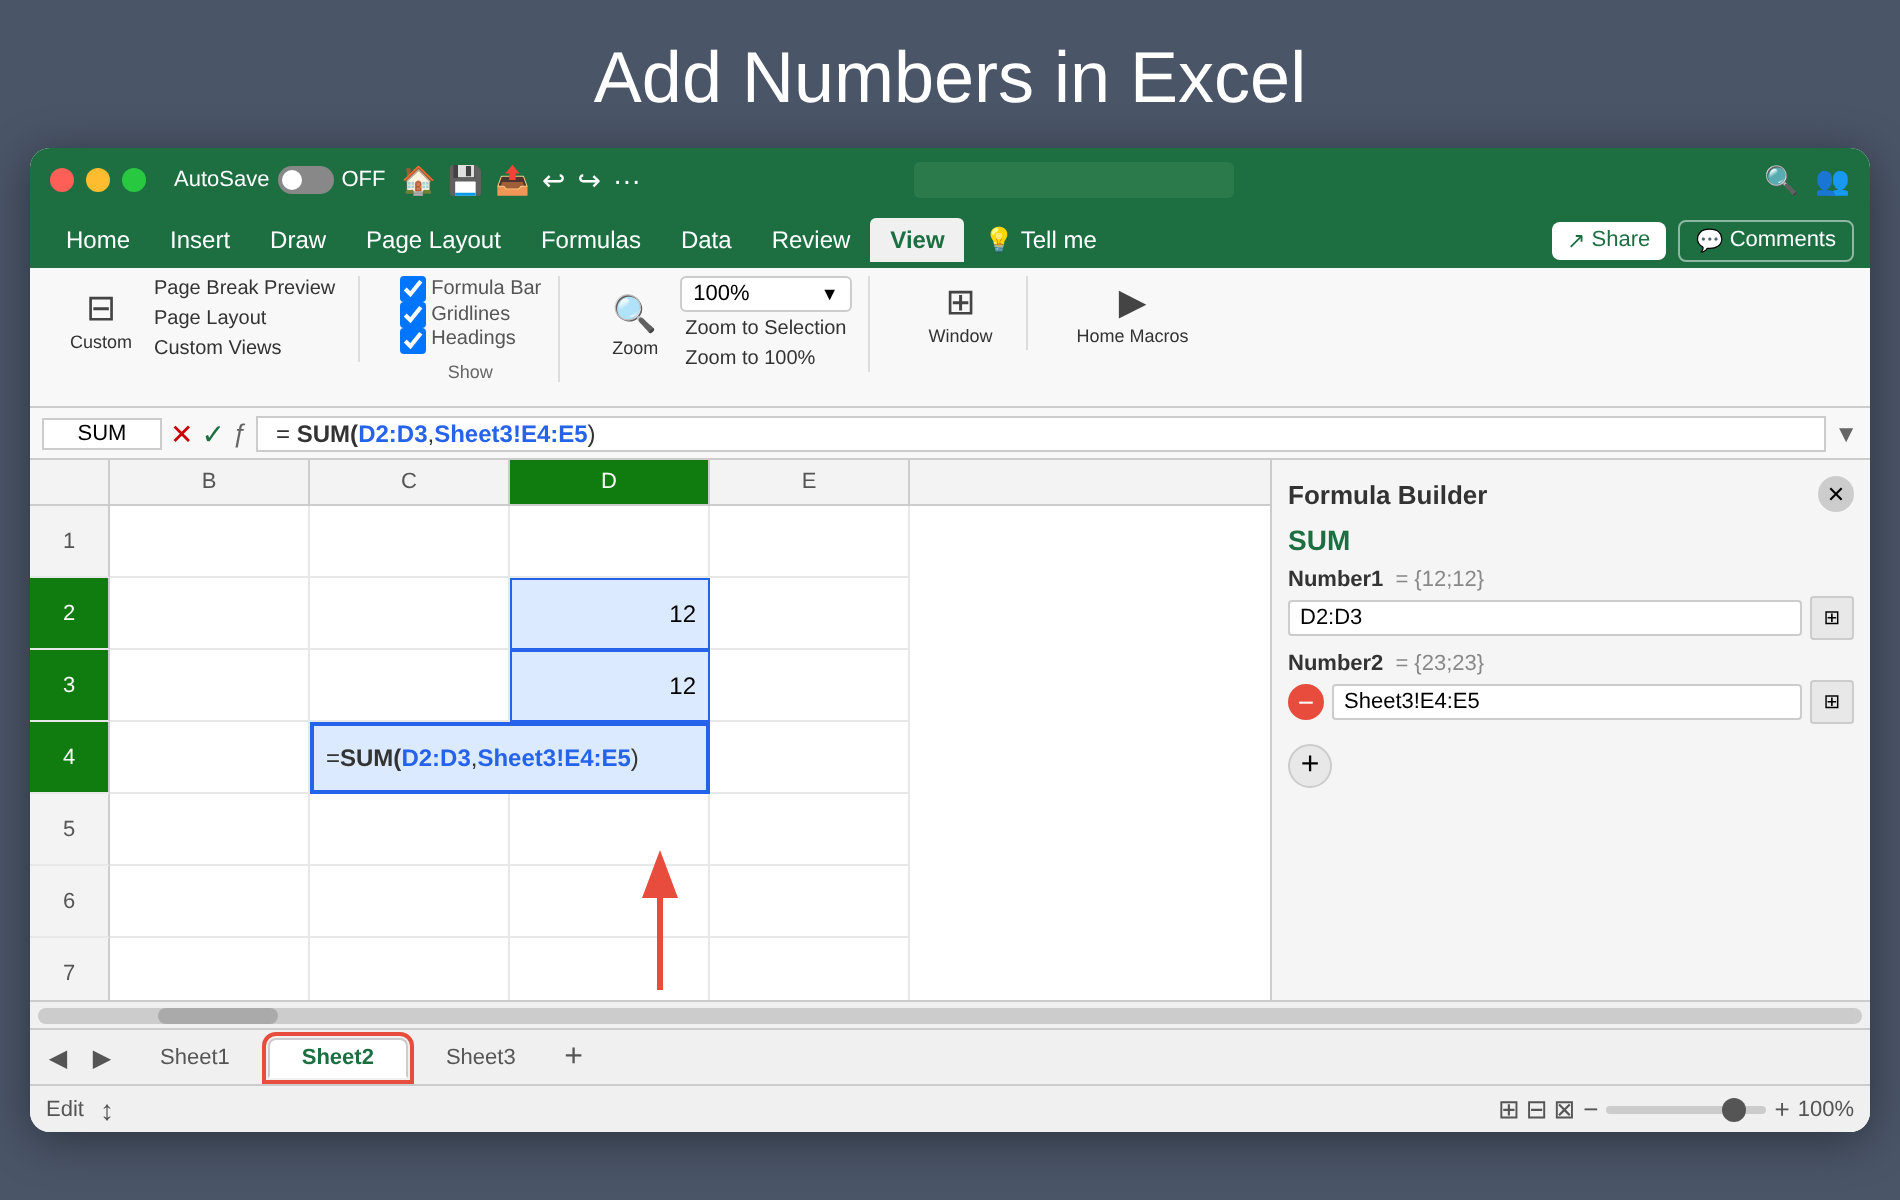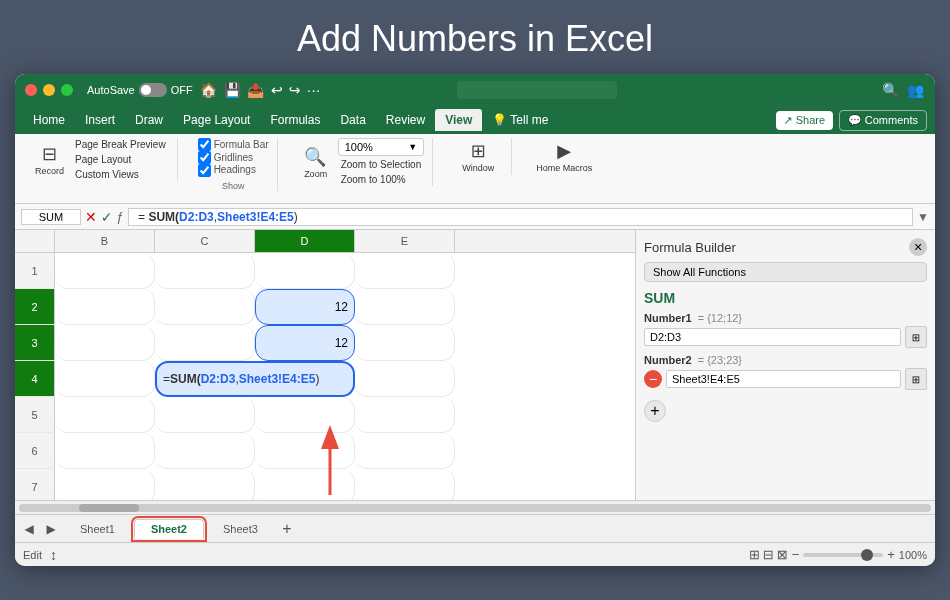--- a/index.html
+++ b/index.html
@@ -315,21 +315,20 @@
       width: 100px;
       min-width: 100px;
       border-right: 1px solid #e8e8e8;
       border-bottom: 1px solid #e8e8e8;
       font-size: 12px;
       padding: 0 6px;
       display: flex;
       align-items: center;
       justify-content: flex-end;
       background: white;
-      border-radius: 13px;
     }
     .grid-cell.blue-bg {
       background: #dbeafe;
       border: 1px solid #2563eb;
     }
     .grid-cell.formula-cell {
       background: #dbeafe;
       border: 2px solid #2563eb;
       justify-content: flex-start;
       font-size: 12px;
@@ -346,21 +345,21 @@
       position: relative;
     }
     .formula-builder-header {
       display: flex;
       justify-content: space-between;
       align-items: center;
       margin-bottom: 6px;
     }
     .formula-builder-title {
       font-size: 13px;
-      font-weight: 400;
+      font-weight: 700;
       color: #333;
       text-align: center;
     }
     .close-btn {
       width: 18px;
       height: 18px;
       background: #ccc;
       border-radius: 50%;
       display: flex;
       align-items: center;
@@ -607,21 +606,21 @@
       </button>
     </div>
   </div>
 
   <div class="ribbon-content">
 
     <div class="ribbon-group">
       <div class="ribbon-group-items">
         <div class="ribbon-btn">
           <span class="ribbon-btn-icon">⊟</span>
-          <span>Record</span>
+          <span>Custom</span>
         </div>
         <div class="workbook-views">
           <div class="workbook-views-item">Page Break Preview</div>
           <div class="workbook-views-item">Page Layout</div>
           <div class="workbook-views-item">Custom Views</div>
         </div>
       </div>
     </div>
 
     <div class="ribbon-group">
@@ -776,21 +775,20 @@
         </defs>
         <line x1="100" y1="80" x2="100" y2="16" stroke="#e74c3c" stroke-width="3" marker-end="url(#arrowhead)"></line>
       </svg>
     </div>
 
     <div class="formula-builder">
       <div class="formula-builder-header">
         <span class="formula-builder-title">Formula Builder</span>
         <div class="close-btn">✕</div>
       </div>
-      <div class="show-functions-btn">Show All Functions</div>
       <div class="func-name">SUM</div>
 
       <div class="param-row">
         <div class="param-label">
           <span>Number1</span>
           <span class="param-value">= {12;12}</span>
         </div>
         <div class="param-input-row">
           <input class="param-input" value="D2:D3" readonly="" style="">
           <div class="ref-btn">⊞</div>

